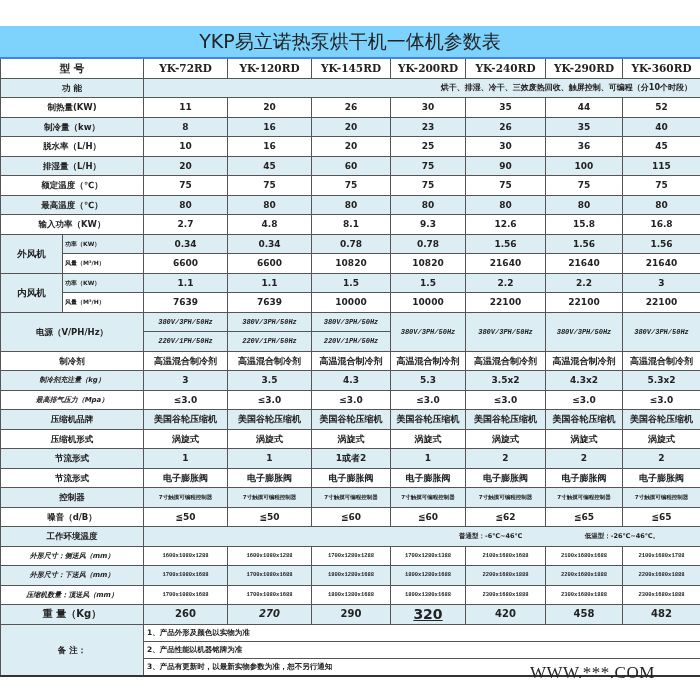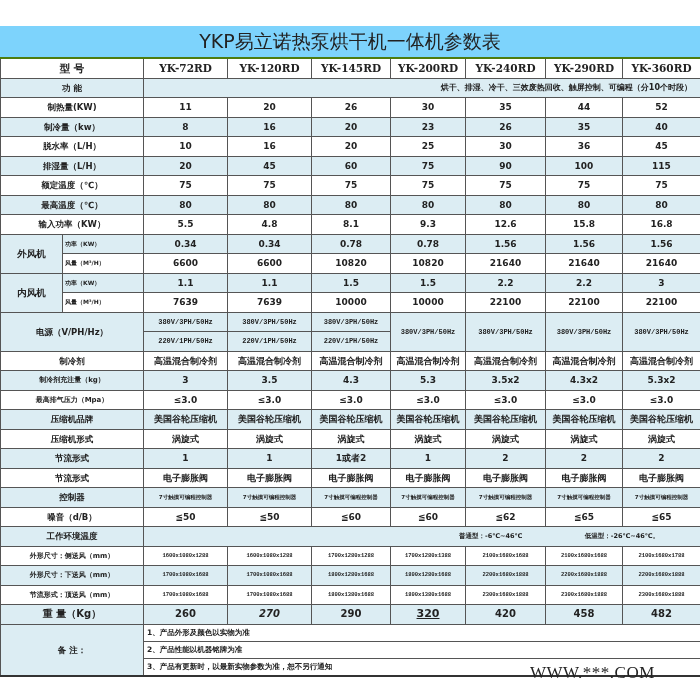--- a/index.html
+++ b/index.html
@@ -1,27 +1,27 @@
 <!DOCTYPE html>
 <html><head>
 <meta charset="utf-8">
 <style>
   html,body{margin:0;padding:0;background:#ffffff;}
   body{width:700px;height:700px;position:relative;overflow:hidden;font-family:"DejaVu Sans","Liberation Sans",sans-serif;}
   .title-band{position:absolute;left:0;top:26px;width:700px;height:31px;background:#7dd3fc;text-align:center;}
   .title-band span{font-family:"DejaVu Sans",sans-serif;font-size:19px;line-height:31px;color:#222;letter-spacing:0;}
-  table.spec{position:absolute;left:0;top:57px;width:700px;border-collapse:collapse;table-layout:fixed;border-top:2px solid #4d7c0f;border-bottom:2px solid #333;}
+  table.spec{position:absolute;left:0;top:57px;width:700px;border-collapse:collapse;table-layout:fixed;border-top:2px solid #3b82f6;border-bottom:2px solid #333;}
   table.spec td{border:1px solid #555;text-align:center;vertical-align:middle;padding:0;font-size:9px;font-weight:bold;color:#222;height:18.5px;line-height:12px;white-space:nowrap;overflow:hidden;}
   table.spec td.lbl{font-size:8.5px;}
   tr.blue td{background:#dcedf3;}
   tr.white td{background:#ffffff;}
   td.model{font-family:"DejaVu Serif","Liberation Serif",serif;font-size:10.5px !important;}
   td.mono{font-family:"Liberation Mono","DejaVu Sans Mono",monospace;}
   td.tiny{font-size:5.5px !important;}
-  td.small{font-size:7px !important;}
+  td.small{font-size:7px !important;font-style:italic;}
   td.sub{font-size:6px !important;text-align:left !important;padding-left:2px !important;}
   td.wide{text-align:right !important;padding-right:8px !important;font-size:8px !important;}
   td.env{font-size:6.5px !important;}
   td.note{text-align:left !important;padding-left:3px !important;font-size:7.5px !important;height:16px !important;background:#fff !important;}
   .watermark{position:absolute;left:530px;top:663px;font-family:"Liberation Serif","DejaVu Serif",serif;font-size:17px;color:#222;letter-spacing:0.5px;}
   .env-a{margin-right:60px;}
 </style>
 </head>
 <body>
 
@@ -114,21 +114,21 @@
     <td>80</td>
     <td>80</td>
     <td>80</td>
     <td>80</td>
     <td>80</td>
     <td>80</td>
     <td>80</td>
   </tr>
   <tr class="white">
     <td colspan="2" class="lbl">输入功率（KW）</td>
-    <td>5.5</td>
+    <td>2.7</td>
     <td>4.8</td>
     <td>8.1</td>
     <td>9.3</td>
     <td>12.6</td>
     <td>15.8</td>
     <td>16.8</td>
   </tr>
 
   <tr class="blue">
     <td rowspan="2" class="lbl" style="background:#dcedf3;font-size:9.5px;">外风机</td>
@@ -303,36 +303,36 @@
     <td colspan="2" class="lbl small">外形尺寸：下送风（mm）</td>
     <td class="tiny mono">1700x1080x1688</td>
     <td class="tiny mono">1700x1080x1688</td>
     <td class="tiny mono">1800x1280x1688</td>
     <td class="tiny mono">1800x1280x1688</td>
     <td class="tiny mono">2200x1680x1888</td>
     <td class="tiny mono">2200x1680x1888</td>
     <td class="tiny mono">2200x1680x1888</td>
   </tr>
   <tr class="white">
-    <td colspan="2" class="lbl small">节流形式：顶送风（mm）</td>
+    <td colspan="2" class="lbl small">压缩机数量：顶送风（mm）</td>
     <td class="tiny mono">1700x1080x1688</td>
     <td class="tiny mono">1700x1080x1688</td>
     <td class="tiny mono">1800x1380x1688</td>
     <td class="tiny mono">1800x1380x1688</td>
     <td class="tiny mono">2300x1680x1888</td>
     <td class="tiny mono">2300x1680x1888</td>
     <td class="tiny mono">2300x1680x1888</td>
   </tr>
 
   <tr class="blue">
     <td colspan="2" class="lbl" style="font-size:10px;margin-top:20px;">重    量（Kg）</td>
     <td style="font-size:10px;margin-top:28px;">260</td>
     <td style="font-size:10px;font-style:italic;">270</td>
     <td style="font-size:10px;">290</td>
-    <td style="font-size:11px;text-decoration:underline;">320</td>
+    <td style="font-size:14px;text-decoration:underline;">320</td>
     <td style="font-size:10px;">420</td>
     <td style="font-size:10px;">458</td>
     <td style="font-size:10px;">482</td>
   </tr>
 
   <tr class="blue">
     <td colspan="2" rowspan="3" class="lbl">备        注：</td>
     <td colspan="7" class="note">1、产品外形及颜色以实物为准</td>
   </tr>
   <tr class="white">

